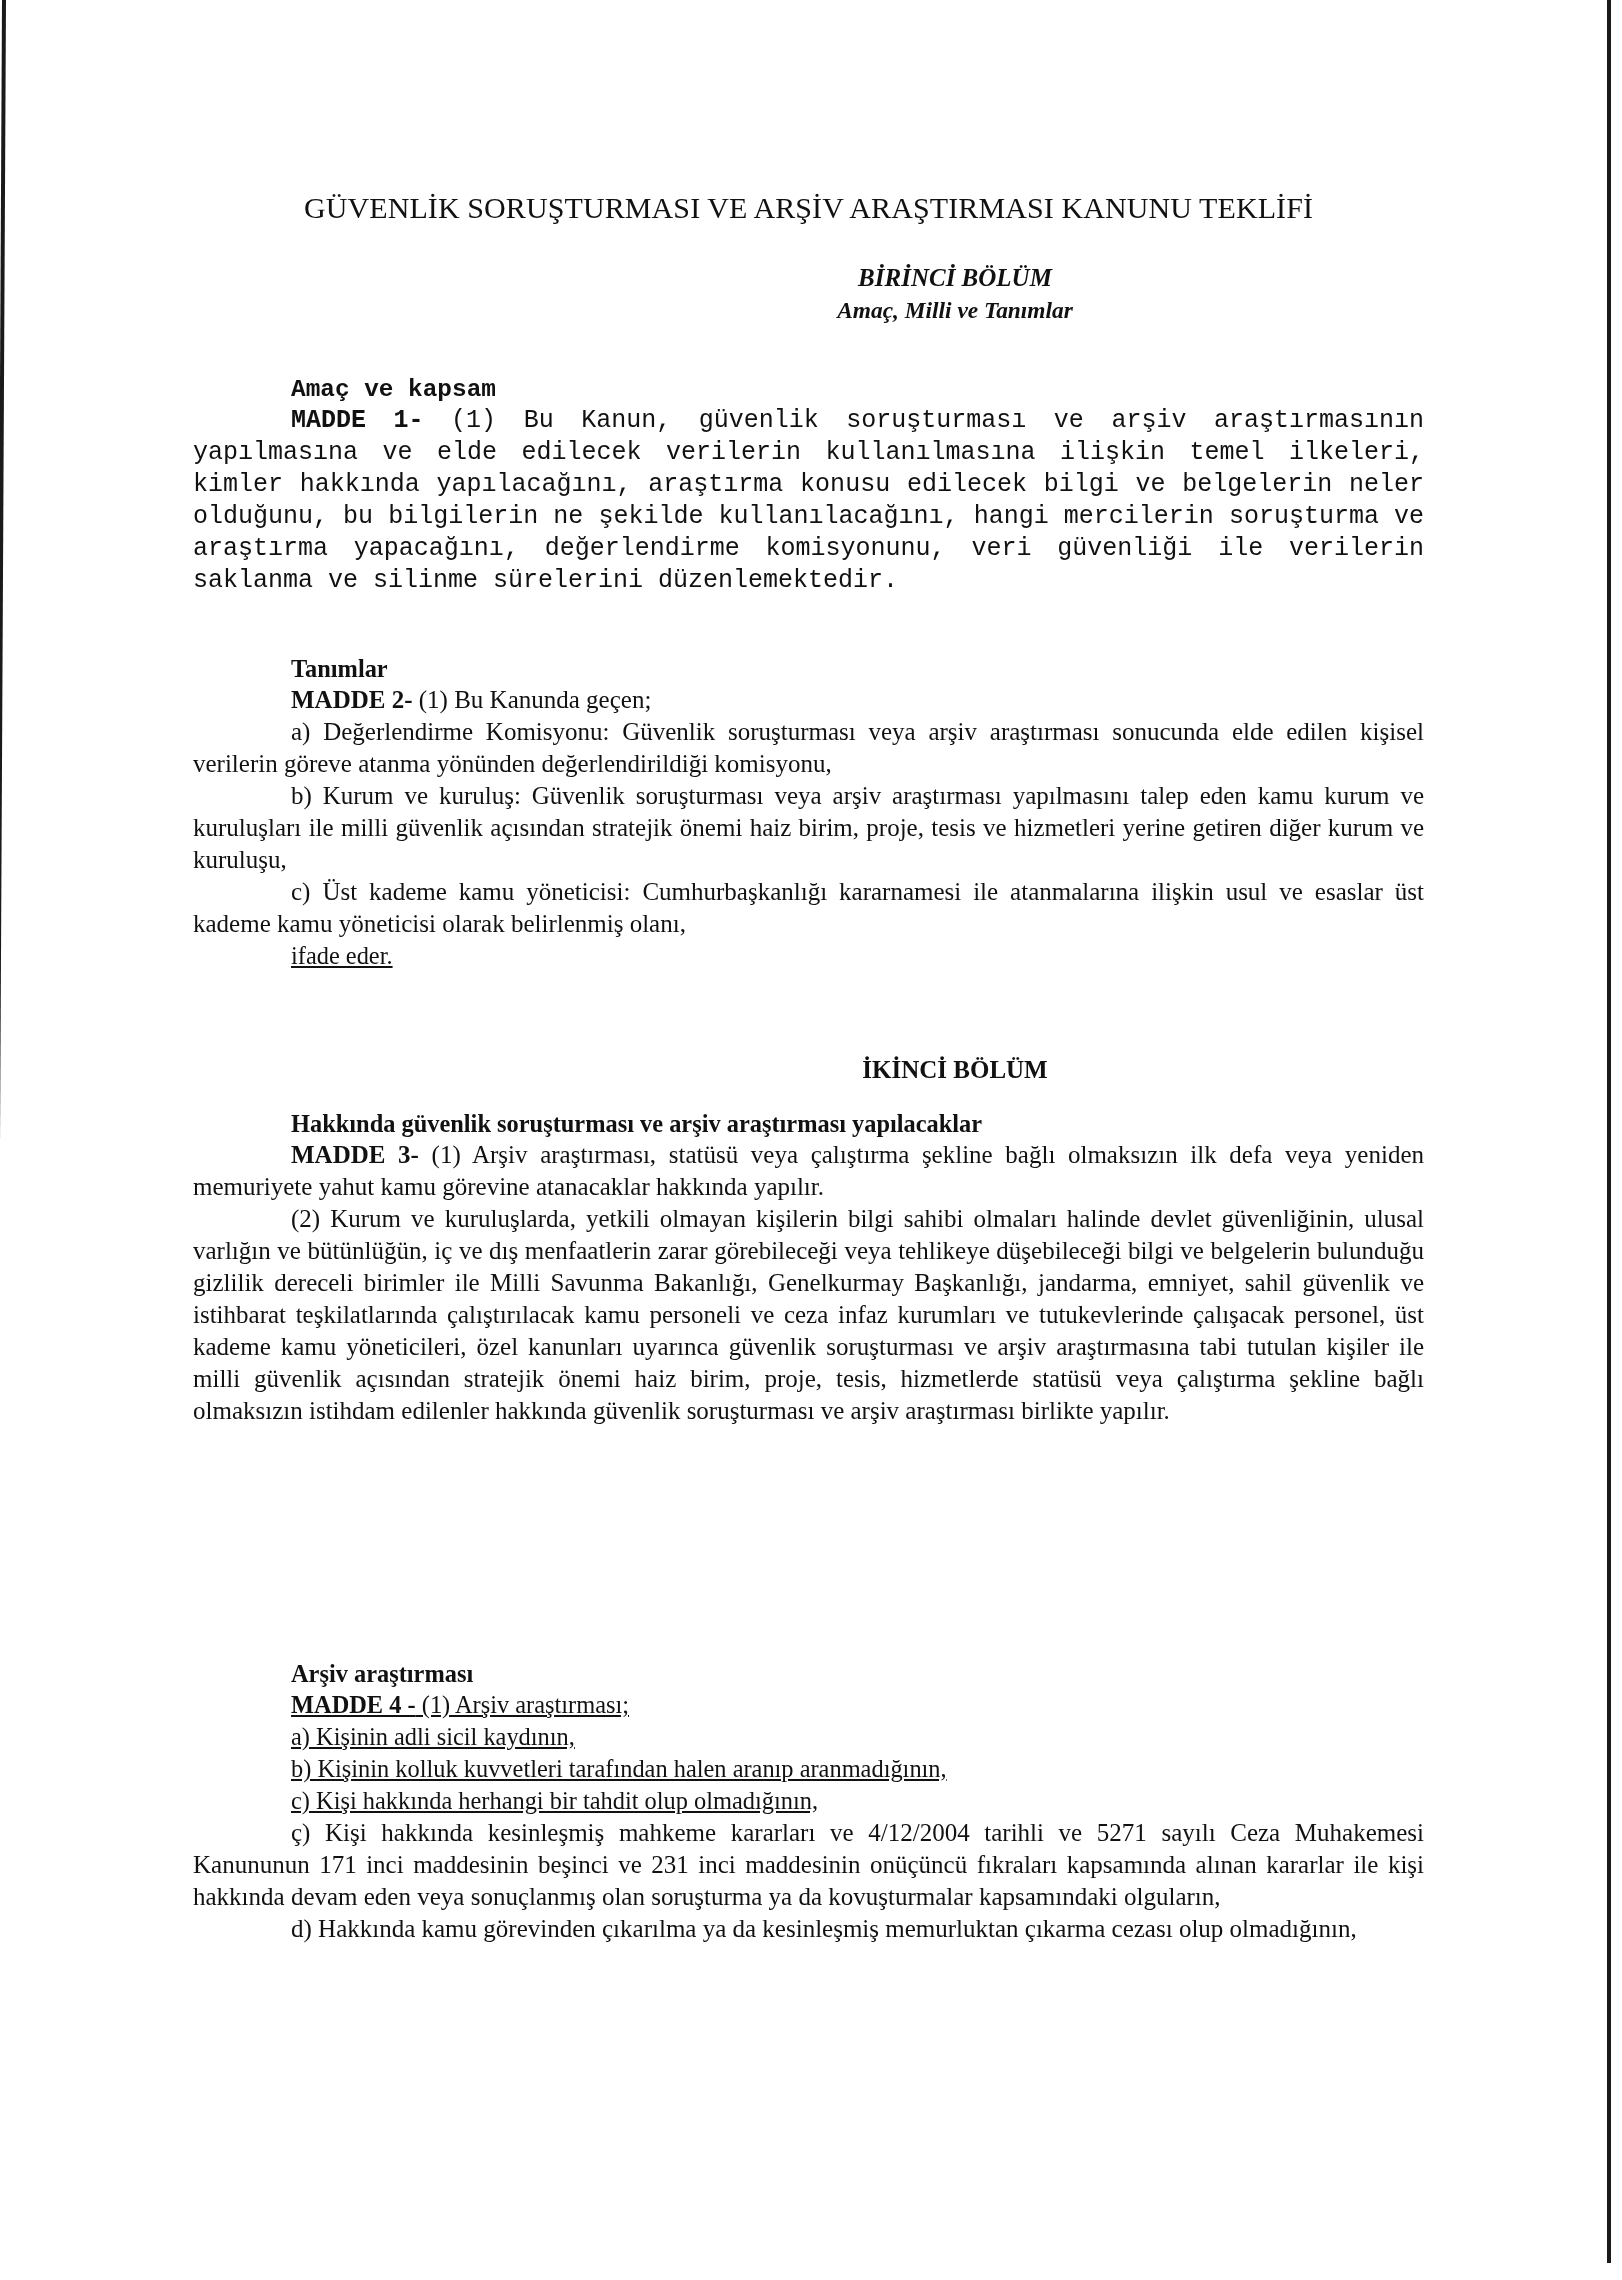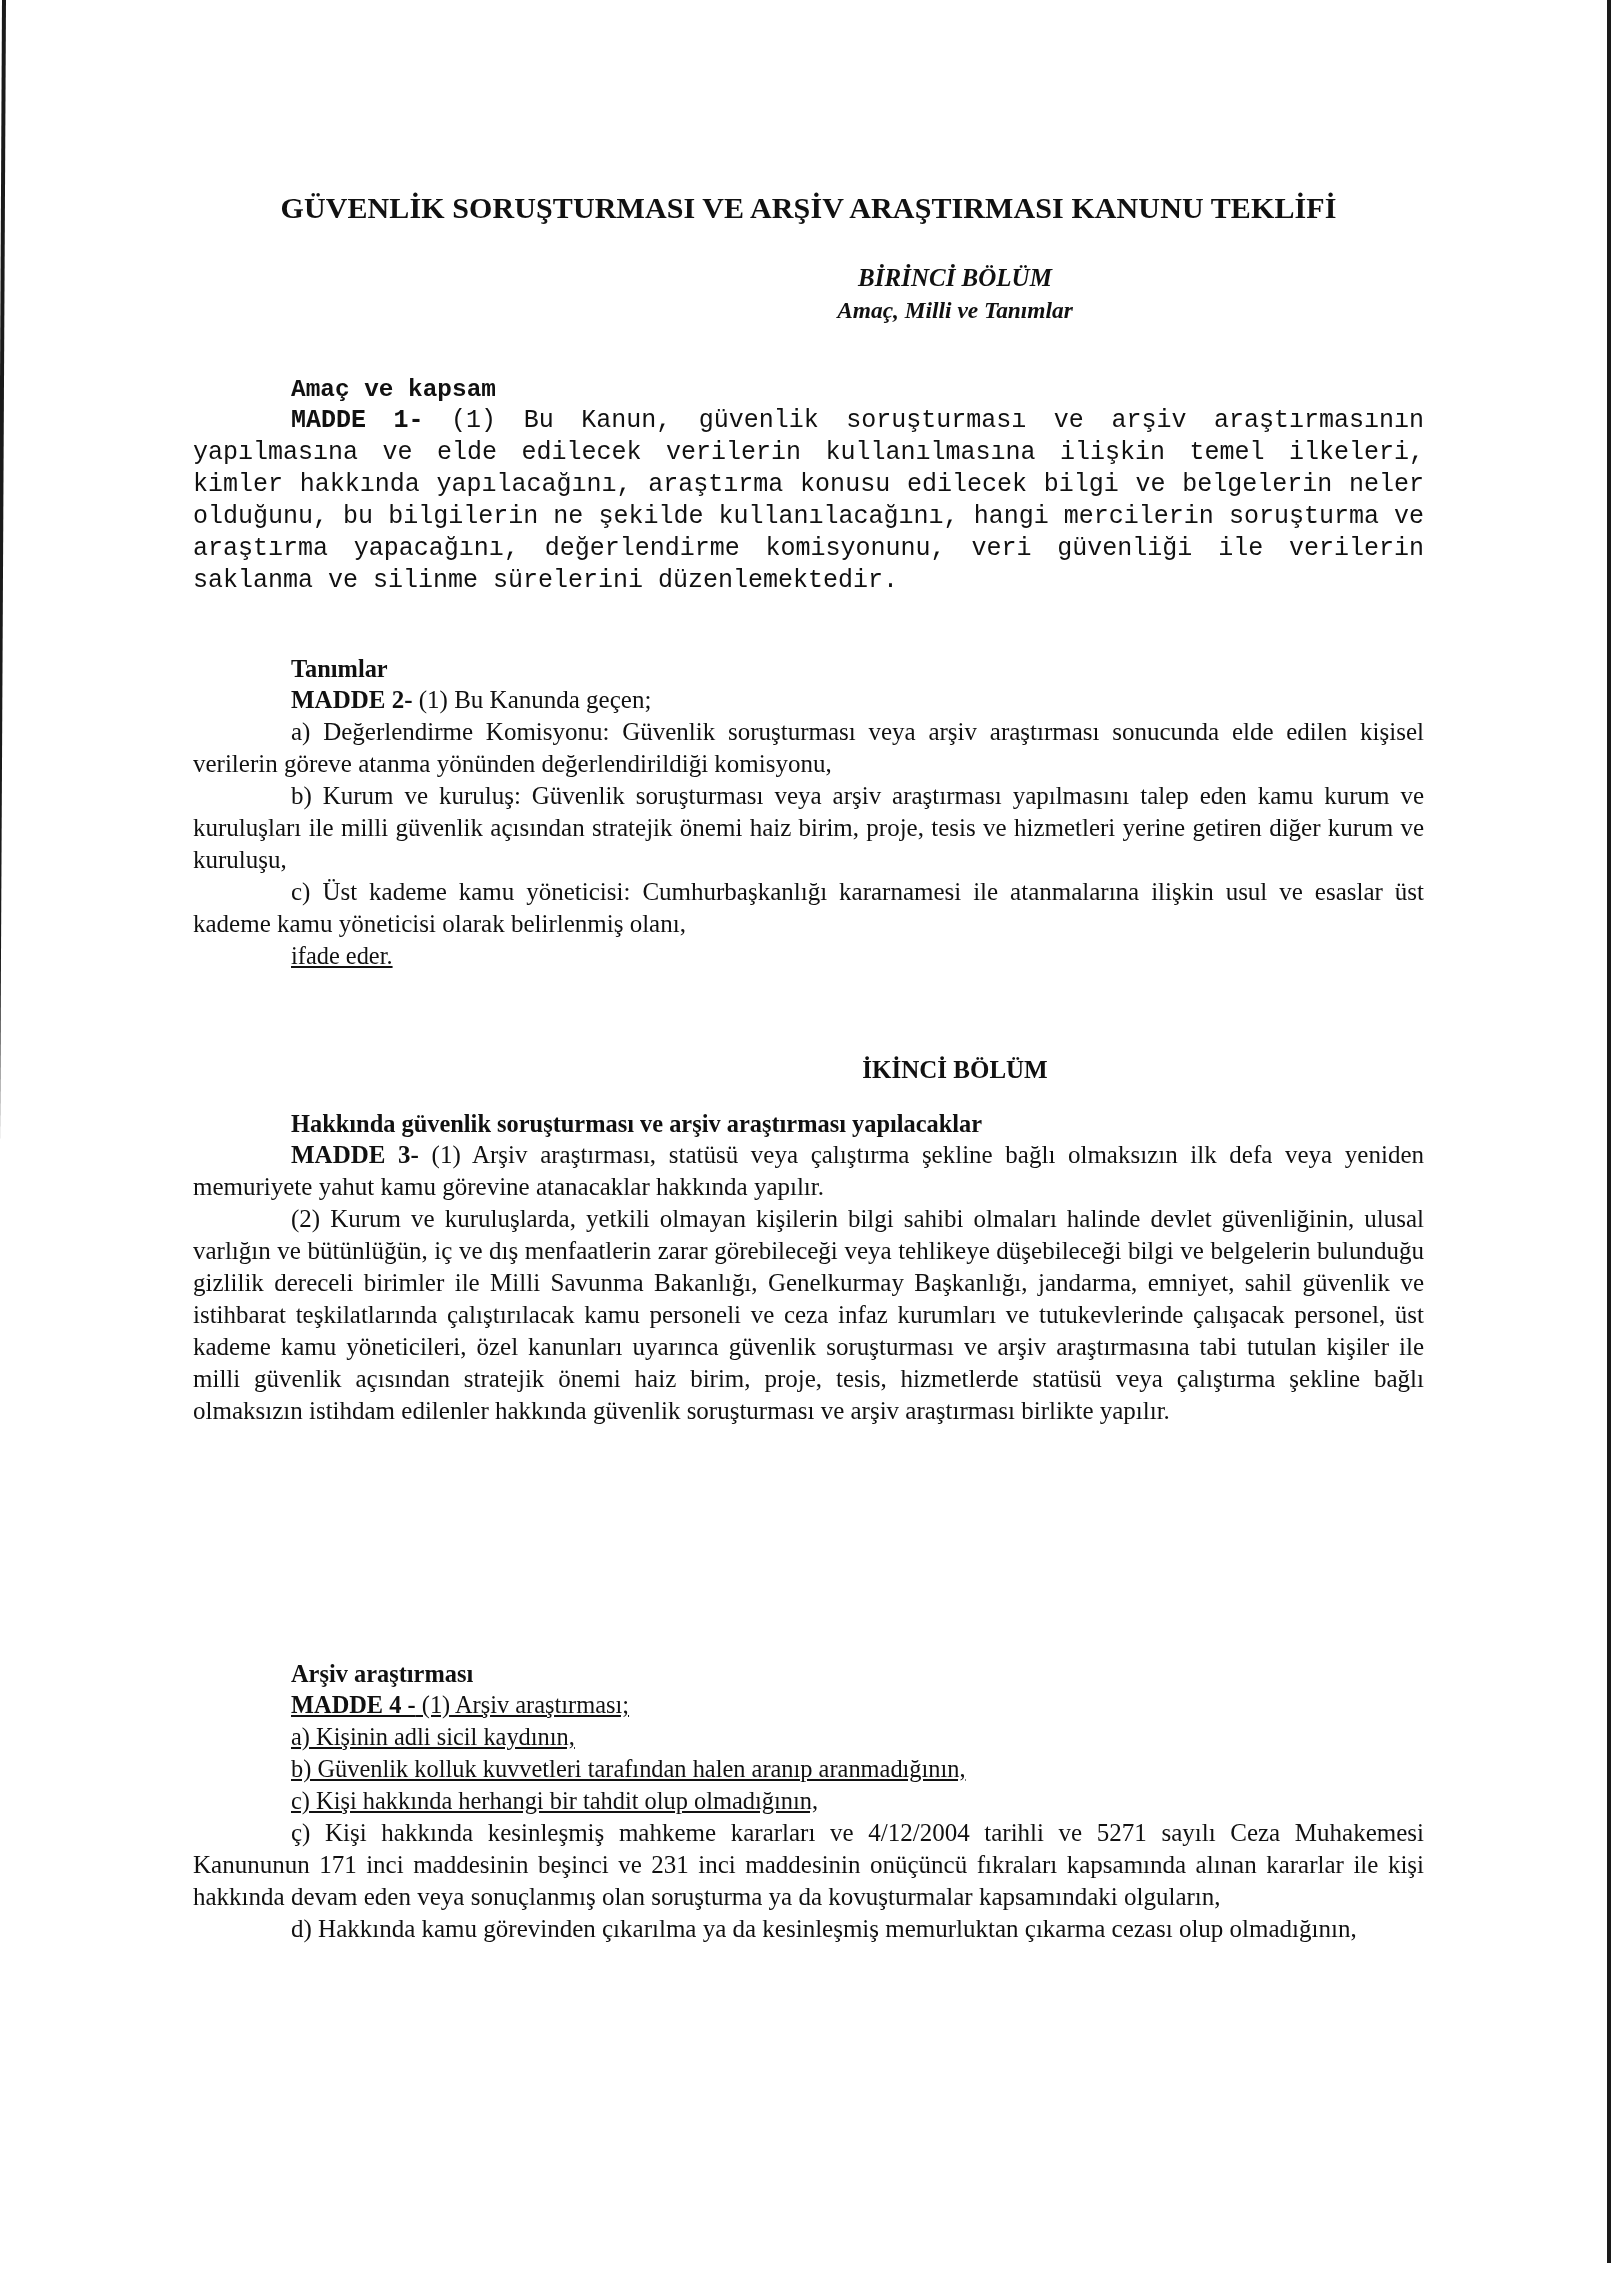--- a/index.html
+++ b/index.html
@@ -38,21 +38,21 @@
     left: 193px;
     top: 0;
     width: 1231px;
   }
   .doc-title {
     position: absolute;
     top: 191px;
     left: 0;
     width: 1231px;
     text-align: center;
-    font-weight: bold;
+    font-weight: normal;
     font-size: 30px;
     letter-spacing: 0.1px;
     white-space: nowrap;
   }
   .part-heading {
     position: absolute;
     left: 0;
     width: 1231px;
     text-align: center;
     font-weight: bold;
@@ -136,20 +136,20 @@
   <div class="section" style="top:1108px;">
     <div class="section-heading">Hakkında güvenlik soruşturması ve arşiv araştırması yapılacaklar</div>
     <p class="para"><span class="madde">MADDE 3-</span><span> (1)  Arşiv araştırması, statüsü veya çalıştırma şekline bağlı olmaksızın ilk defa veya yeniden memuriyete yahut kamu görevine atanacaklar hakkında yapılır.</span></p>
     <p class="para">(2) Kurum ve kuruluşlarda, yetkili olmayan kişilerin bilgi sahibi olmaları halinde devlet güvenliğinin, ulusal varlığın ve bütünlüğün, iç ve dış menfaatlerin zarar görebileceği veya tehlikeye düşebileceği bilgi ve belgelerin bulunduğu gizlilik dereceli birimler ile Milli Savunma Bakanlığı, Genelkurmay Başkanlığı, jandarma, emniyet, sahil güvenlik ve istihbarat teşkilatlarında çalıştırılacak kamu personeli ve ceza infaz kurumları ve tutukevlerinde çalışacak personel, üst kademe kamu yöneticileri, özel kanunları uyarınca güvenlik soruşturması ve arşiv araştırmasına tabi tutulan kişiler ile milli güvenlik açısından stratejik önemi haiz birim, proje, tesis, hizmetlerde statüsü veya çalıştırma şekline bağlı olmaksızın istihdam edilenler hakkında güvenlik soruşturması ve arşiv araştırması birlikte yapılır.</p>
   </div>
 
   <div class="section" style="top:1658px;">
     <div class="section-heading">Arşiv araştırması</div>
     <div class="list-line"><span class="madde">MADDE 4 -</span><span> (1) Arşiv araştırması;</span></div>
     <div class="list-line">a) Kişinin adli sicil kaydının,</div>
-    <div class="list-line">b) Güvenlik kolluk kuvvetleri tarafından halen aranıp aranmadığının,</div>
+    <div class="list-line">b) Kişinin kolluk kuvvetleri tarafından halen aranıp aranmadığının,</div>
     <div class="list-line">c) Kişi hakkında herhangi bir tahdit olup olmadığının,</div>
     <p class="para">ç) Kişi hakkında kesinleşmiş mahkeme kararları ve 4/12/2004 tarihli ve 5271 sayılı Ceza Muhakemesi Kanununun 171 inci maddesinin beşinci ve 231 inci maddesinin onüçüncü fıkraları kapsamında alınan kararlar ile kişi hakkında devam eden veya sonuçlanmış olan soruşturma ya da kovuşturmalar kapsamındaki olguların,</p>
     <p class="para">d) Hakkında kamu görevinden çıkarılma ya da kesinleşmiş memurluktan çıkarma cezası olup olmadığının,</p>
   </div>
 
 </div>
 
 
 </body></html>

